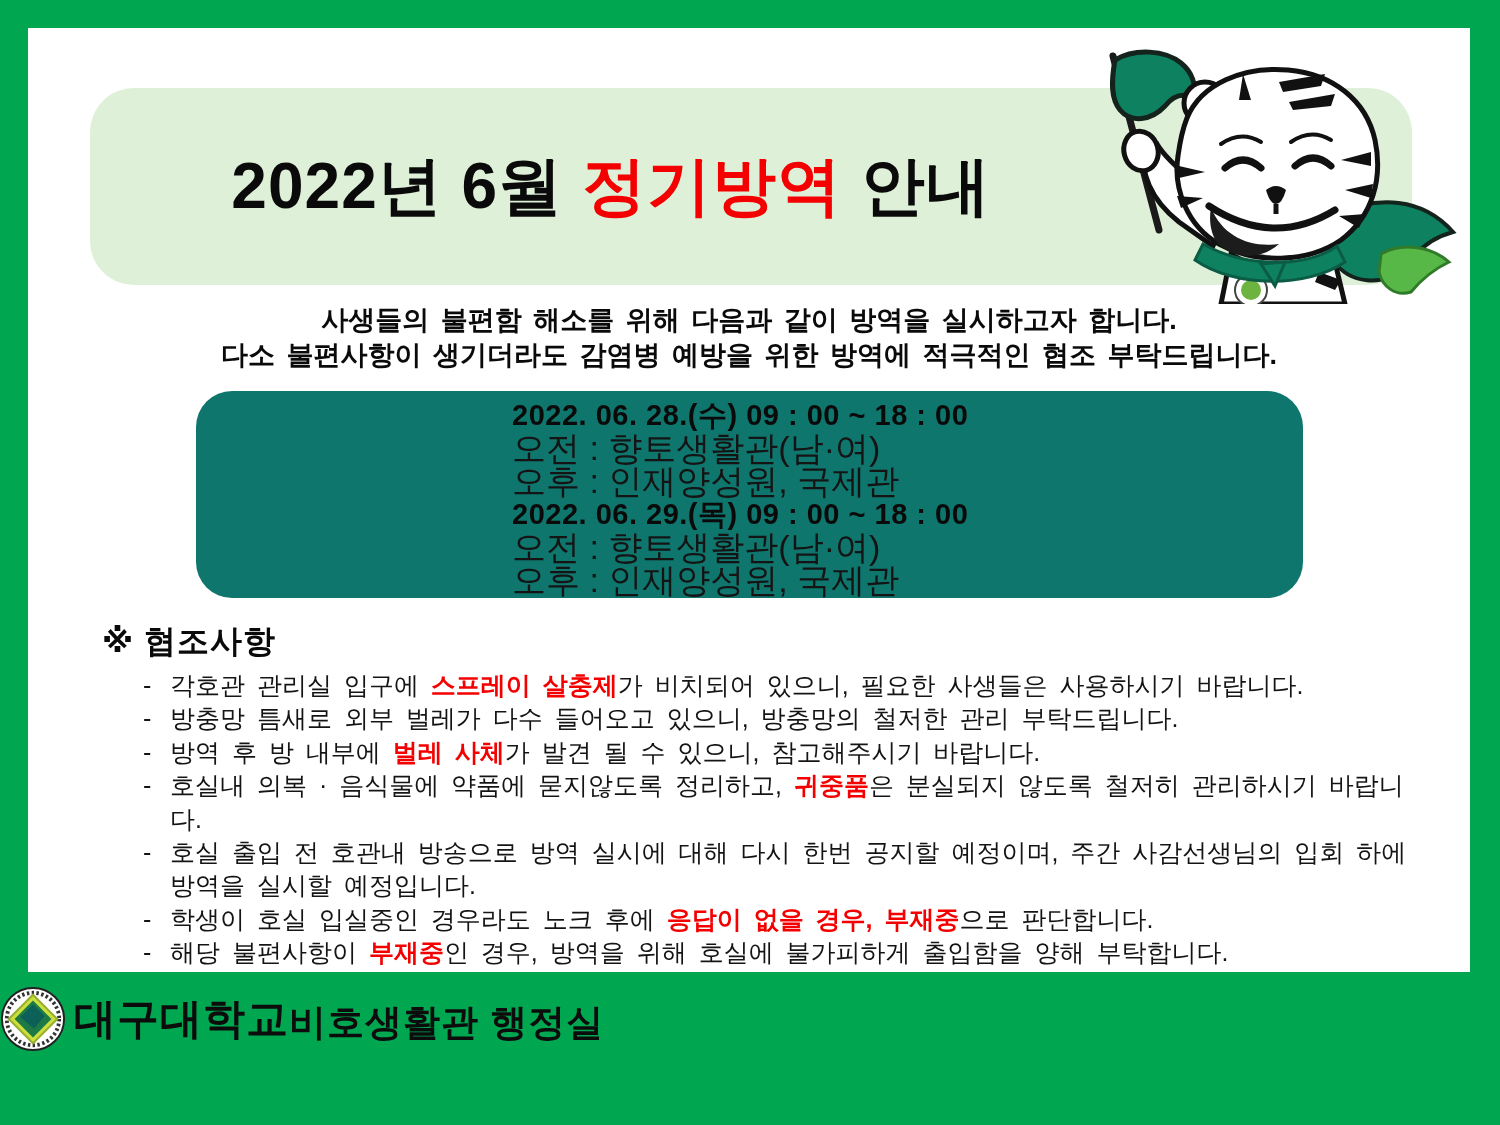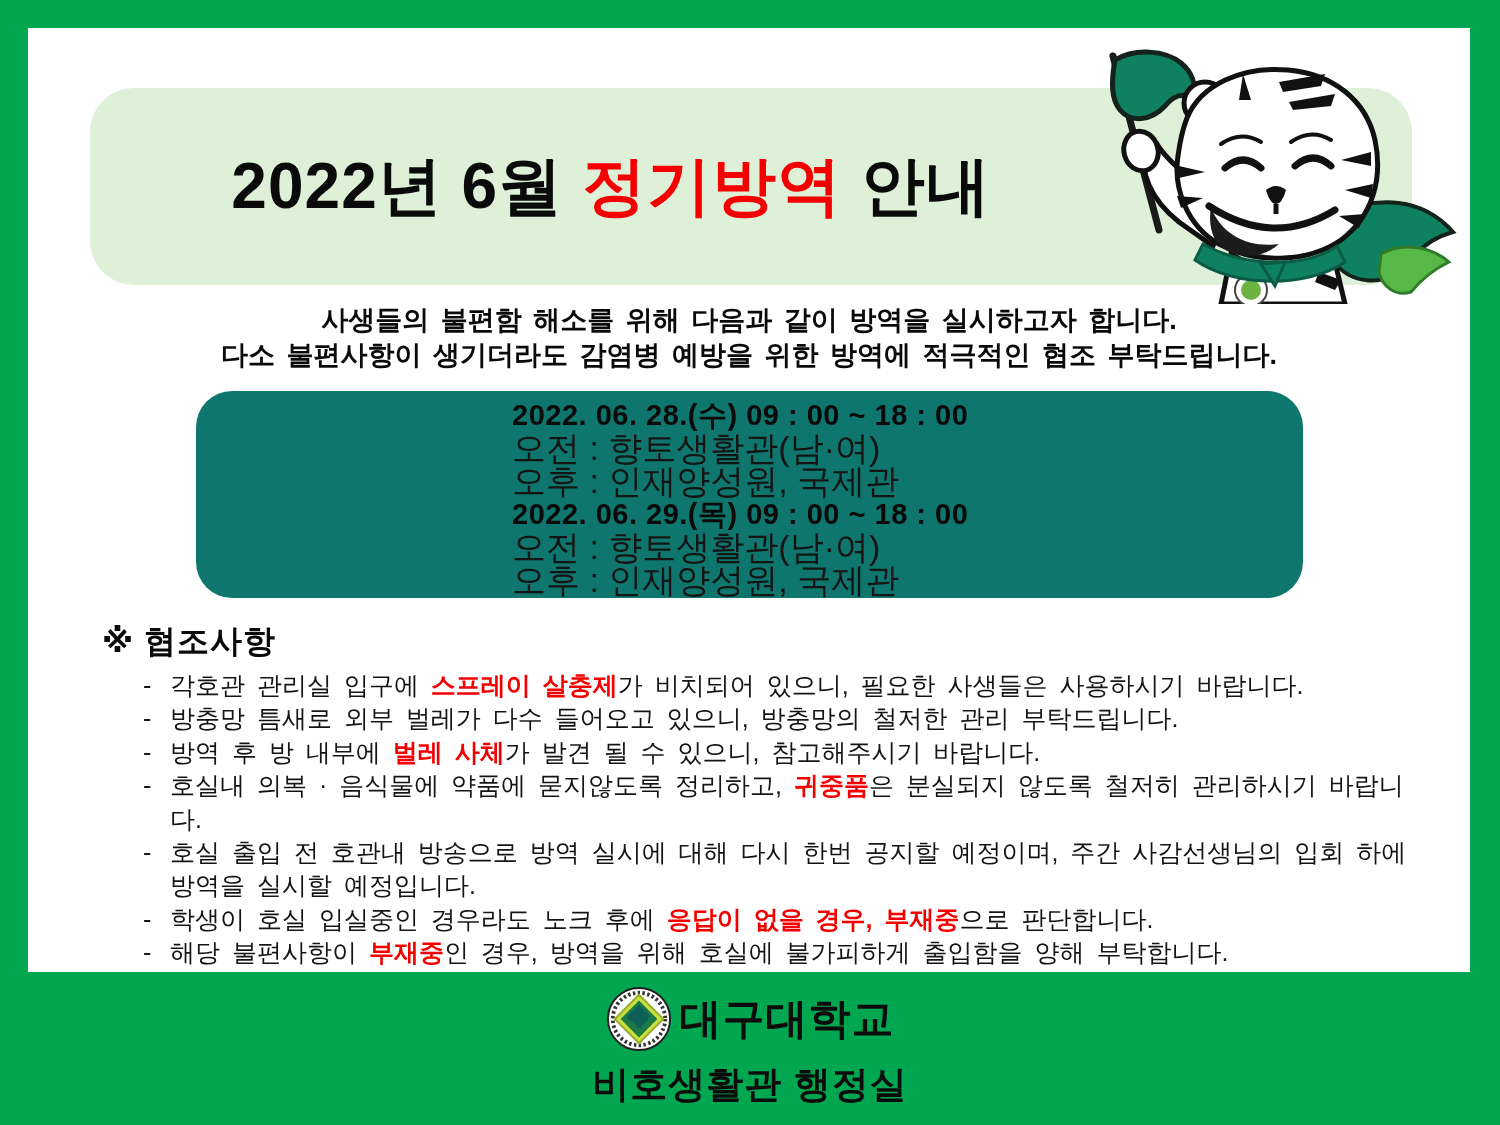--- a/index.html
+++ b/index.html
@@ -62,21 +62,21 @@
     display:flex;align-items:flex-start;
     font-size:25px;font-weight:500;line-height:33.4px;
     word-spacing:5px;color:#141414;
   }
   .coop-item .dash{flex:none;width:27px;}
   .coop-item .txt{white-space:pre-line;}
   .red-strong{color:#f40000;font-weight:800;text-align:center;}
   
   .footer{
     position:absolute;left:0;top:986px;width:1500px;
-    display:flex;flex-direction:column;align-items:center;
+    display:flex;flex-direction:row;align-items:center;
   }
   .footer-row{display:flex;align-items:center;gap:8px;}
   .uni-name{font-size:42px;font-weight:800;color:#0c0c0c;letter-spacing:1px;}
   .office-name{font-size:37px;font-weight:800;color:#0c0c0c;letter-spacing:1px;margin-top:8px;}
 </style>
 </head>
 <body>
 
 <div class="page">
 

